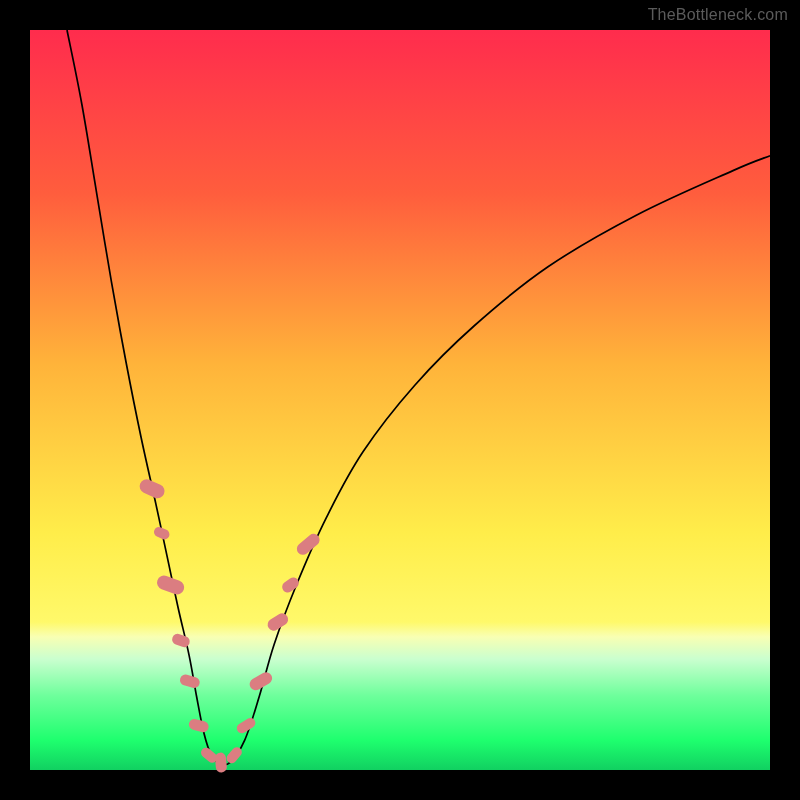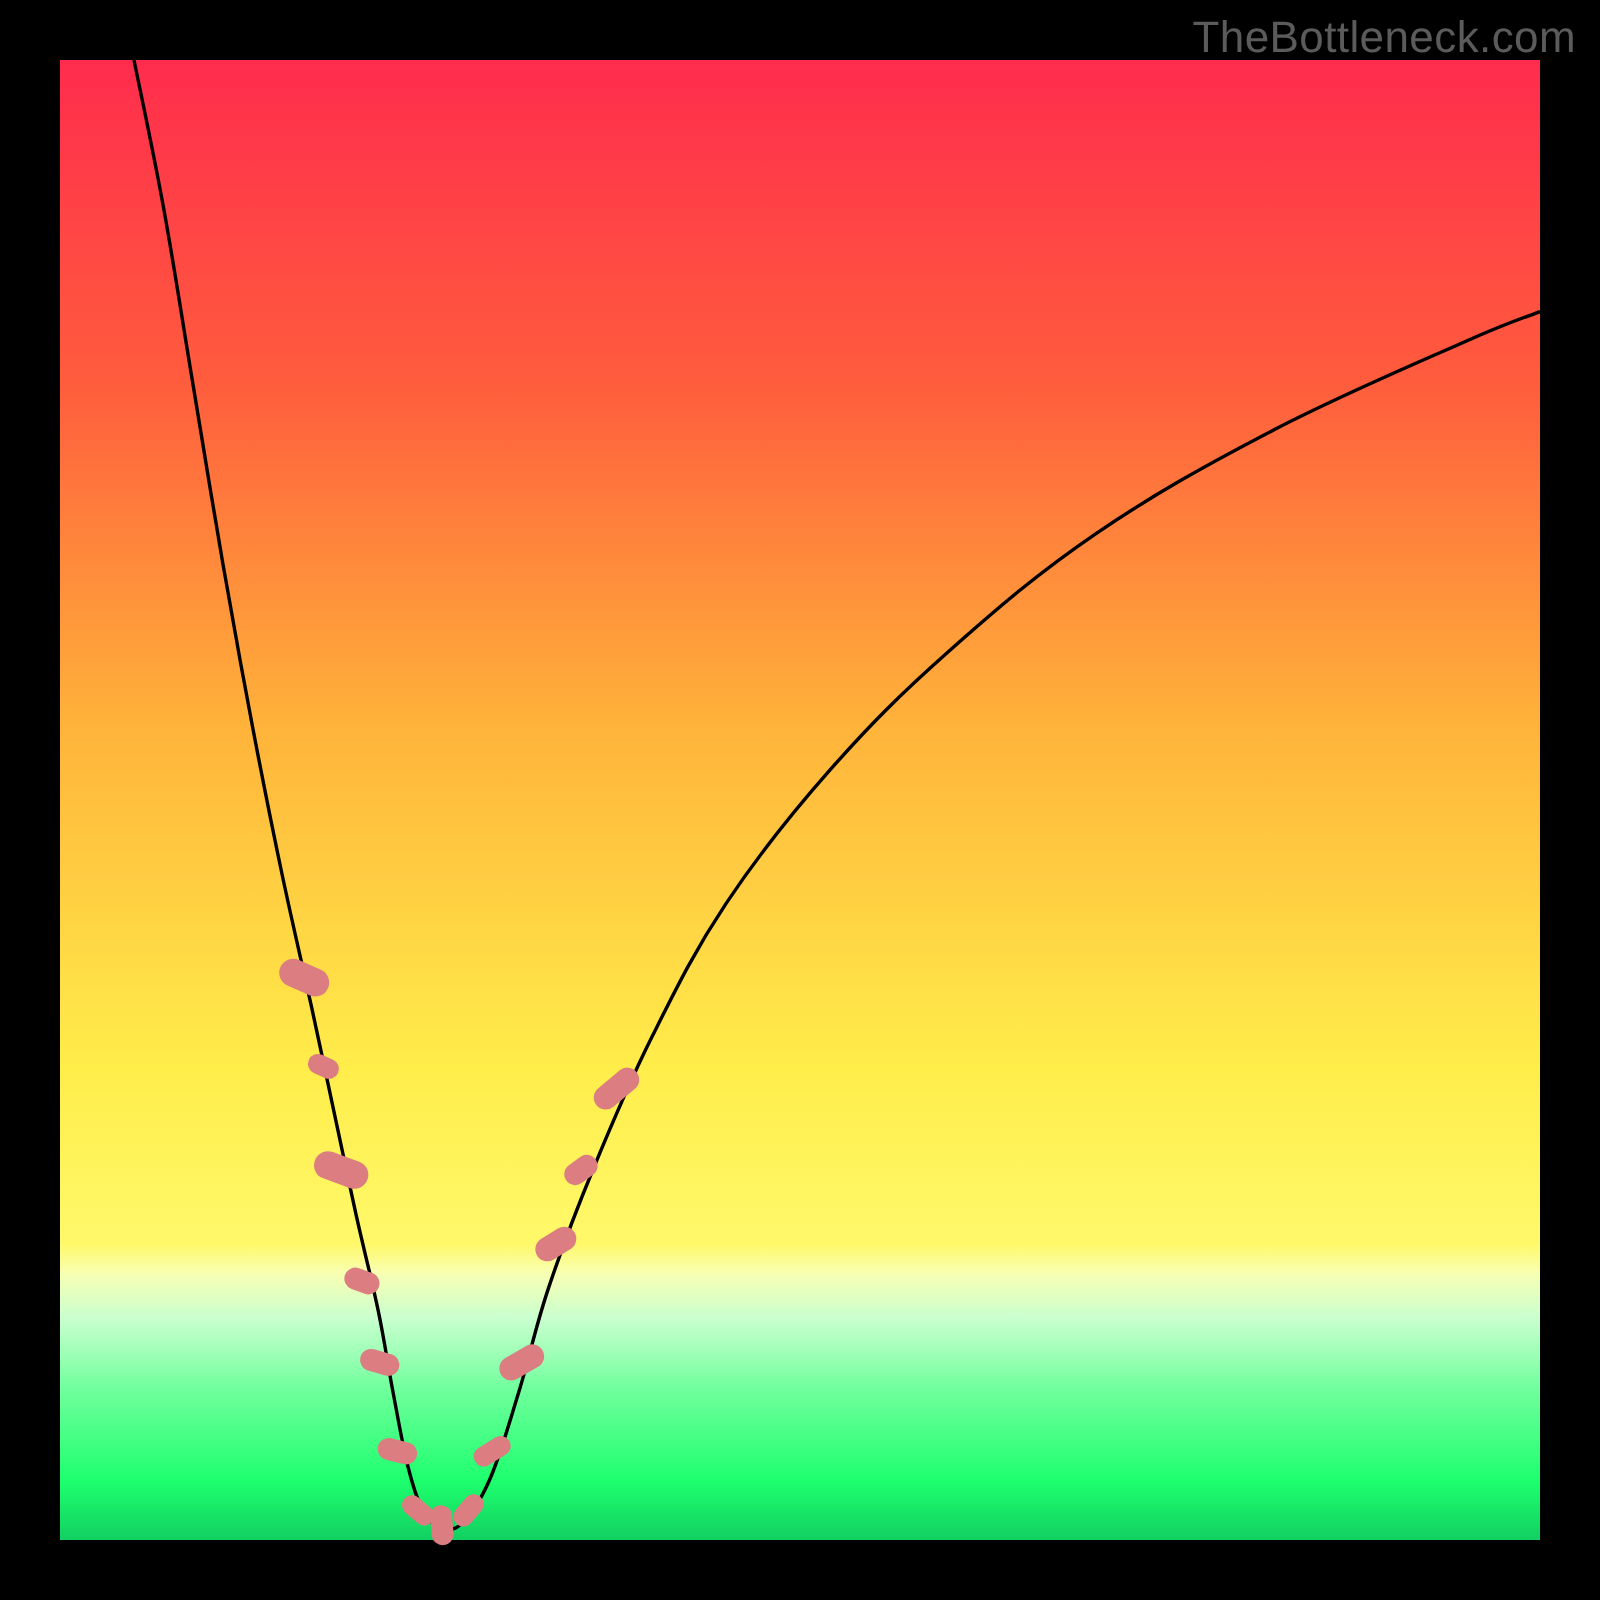--- a/index.html
+++ b/index.html
@@ -25,21 +25,21 @@
     top: 30px;
     width: 740px;
     height: 740px;
     
   }
   .watermark {
     position: absolute;
     top: 6px;
     right: 12px;
     color: #5b5b5b;
-    font-size: 22px;
+    font-size: 16px;
     font-weight: 500;
     letter-spacing: 0.2px;
   }
   svg.curve {
     position: absolute;
     left: 0;
     top: 0;
     width: 740px;
     height: 740px;
     overflow: visible;

